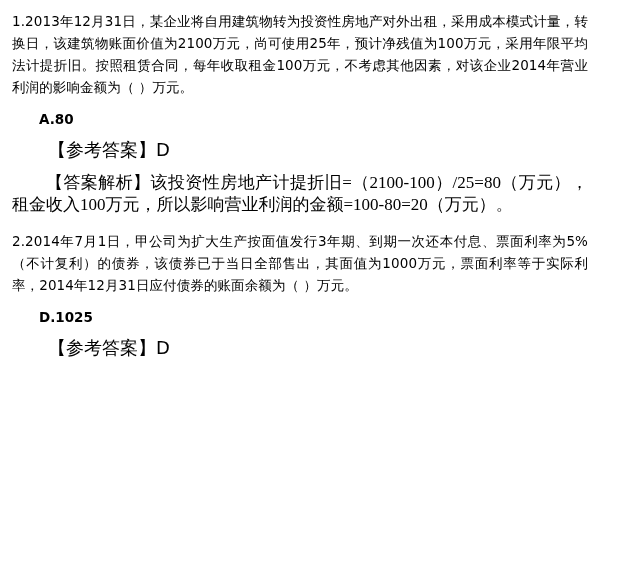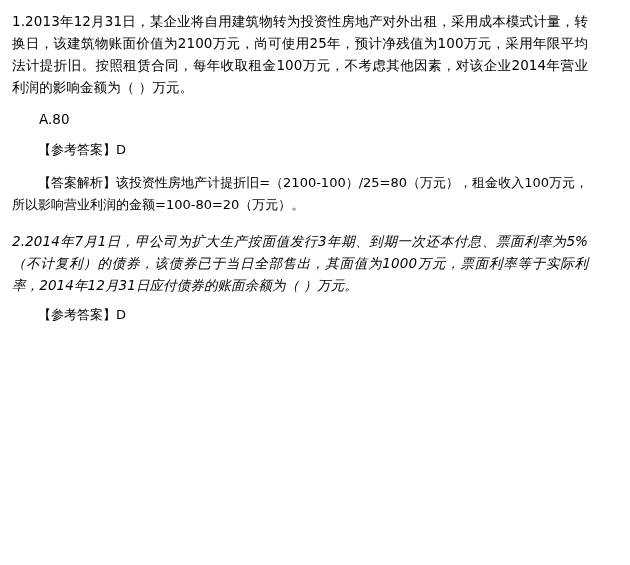--- a/index.html
+++ b/index.html
@@ -31,47 +31,50 @@
   }
   .stem {
     text-indent: 0;
     padding-left: 0;
   }
   .option {
     margin: 12px 0 13px 0;
     text-indent: 2em;
     line-height: 18px;
     font-size: 13.5px;
+    font-weight: bold;
   }
   .answer-line {
     margin: 0 0 13px 0;
     text-indent: 2em;
     line-height: 18px;
-    font-size: 13px;
+    font-size: 18px;
   }
   .analysis {
     margin: 0 0 14px 0;
     text-indent: 2em;
     line-height: 22px;
-    font-size: 13px;
+    font-size: 17px;
     text-align: justify;
+    font-family: Liberation Serif, serif;
   }
-  .q2-block { margin-top: 2px; font-style: italic; }
+  .q2-block { margin-top: 2px; }
 </style>
 </head>
 <body>
 
 <div class="page">
 
   <div class="para stem">1.2013年12月31日，某企业将自用建筑物转为投资性房地产对外出租，采用成本模式计量，转换日，该建筑物账面价值为2100万元，尚可使用25年，预计净残值为100万元，采用年限平均法计提折旧。按照租赁合同，每年收取租金100万元，不考虑其他因素，对该企业2014年营业利润的影响金额为（ ）万元。</div>
 
   <div class="option">A.80</div>
 
   <div class="answer-line">【参考答案】D</div>
 
   <div class="analysis">【答案解析】该投资性房地产计提折旧=（2100-100）/25=80（万元），租金收入100万元，所以影响营业利润的金额=100-80=20（万元）。</div>
 
   <div class="para stem q2-block">2.2014年7月1日，甲公司为扩大生产按面值发行3年期、到期一次还本付息、票面利率为5%（不计复利）的债券，该债券已于当日全部售出，其面值为1000万元，票面利率等于实际利率，2014年12月31日应付债券的账面余额为（ ）万元。</div>
 
+  <div class="option">D.1025</div>
 
   <div class="answer-line">【参考答案】D</div>
 
 </div>
 
 </body></html>

